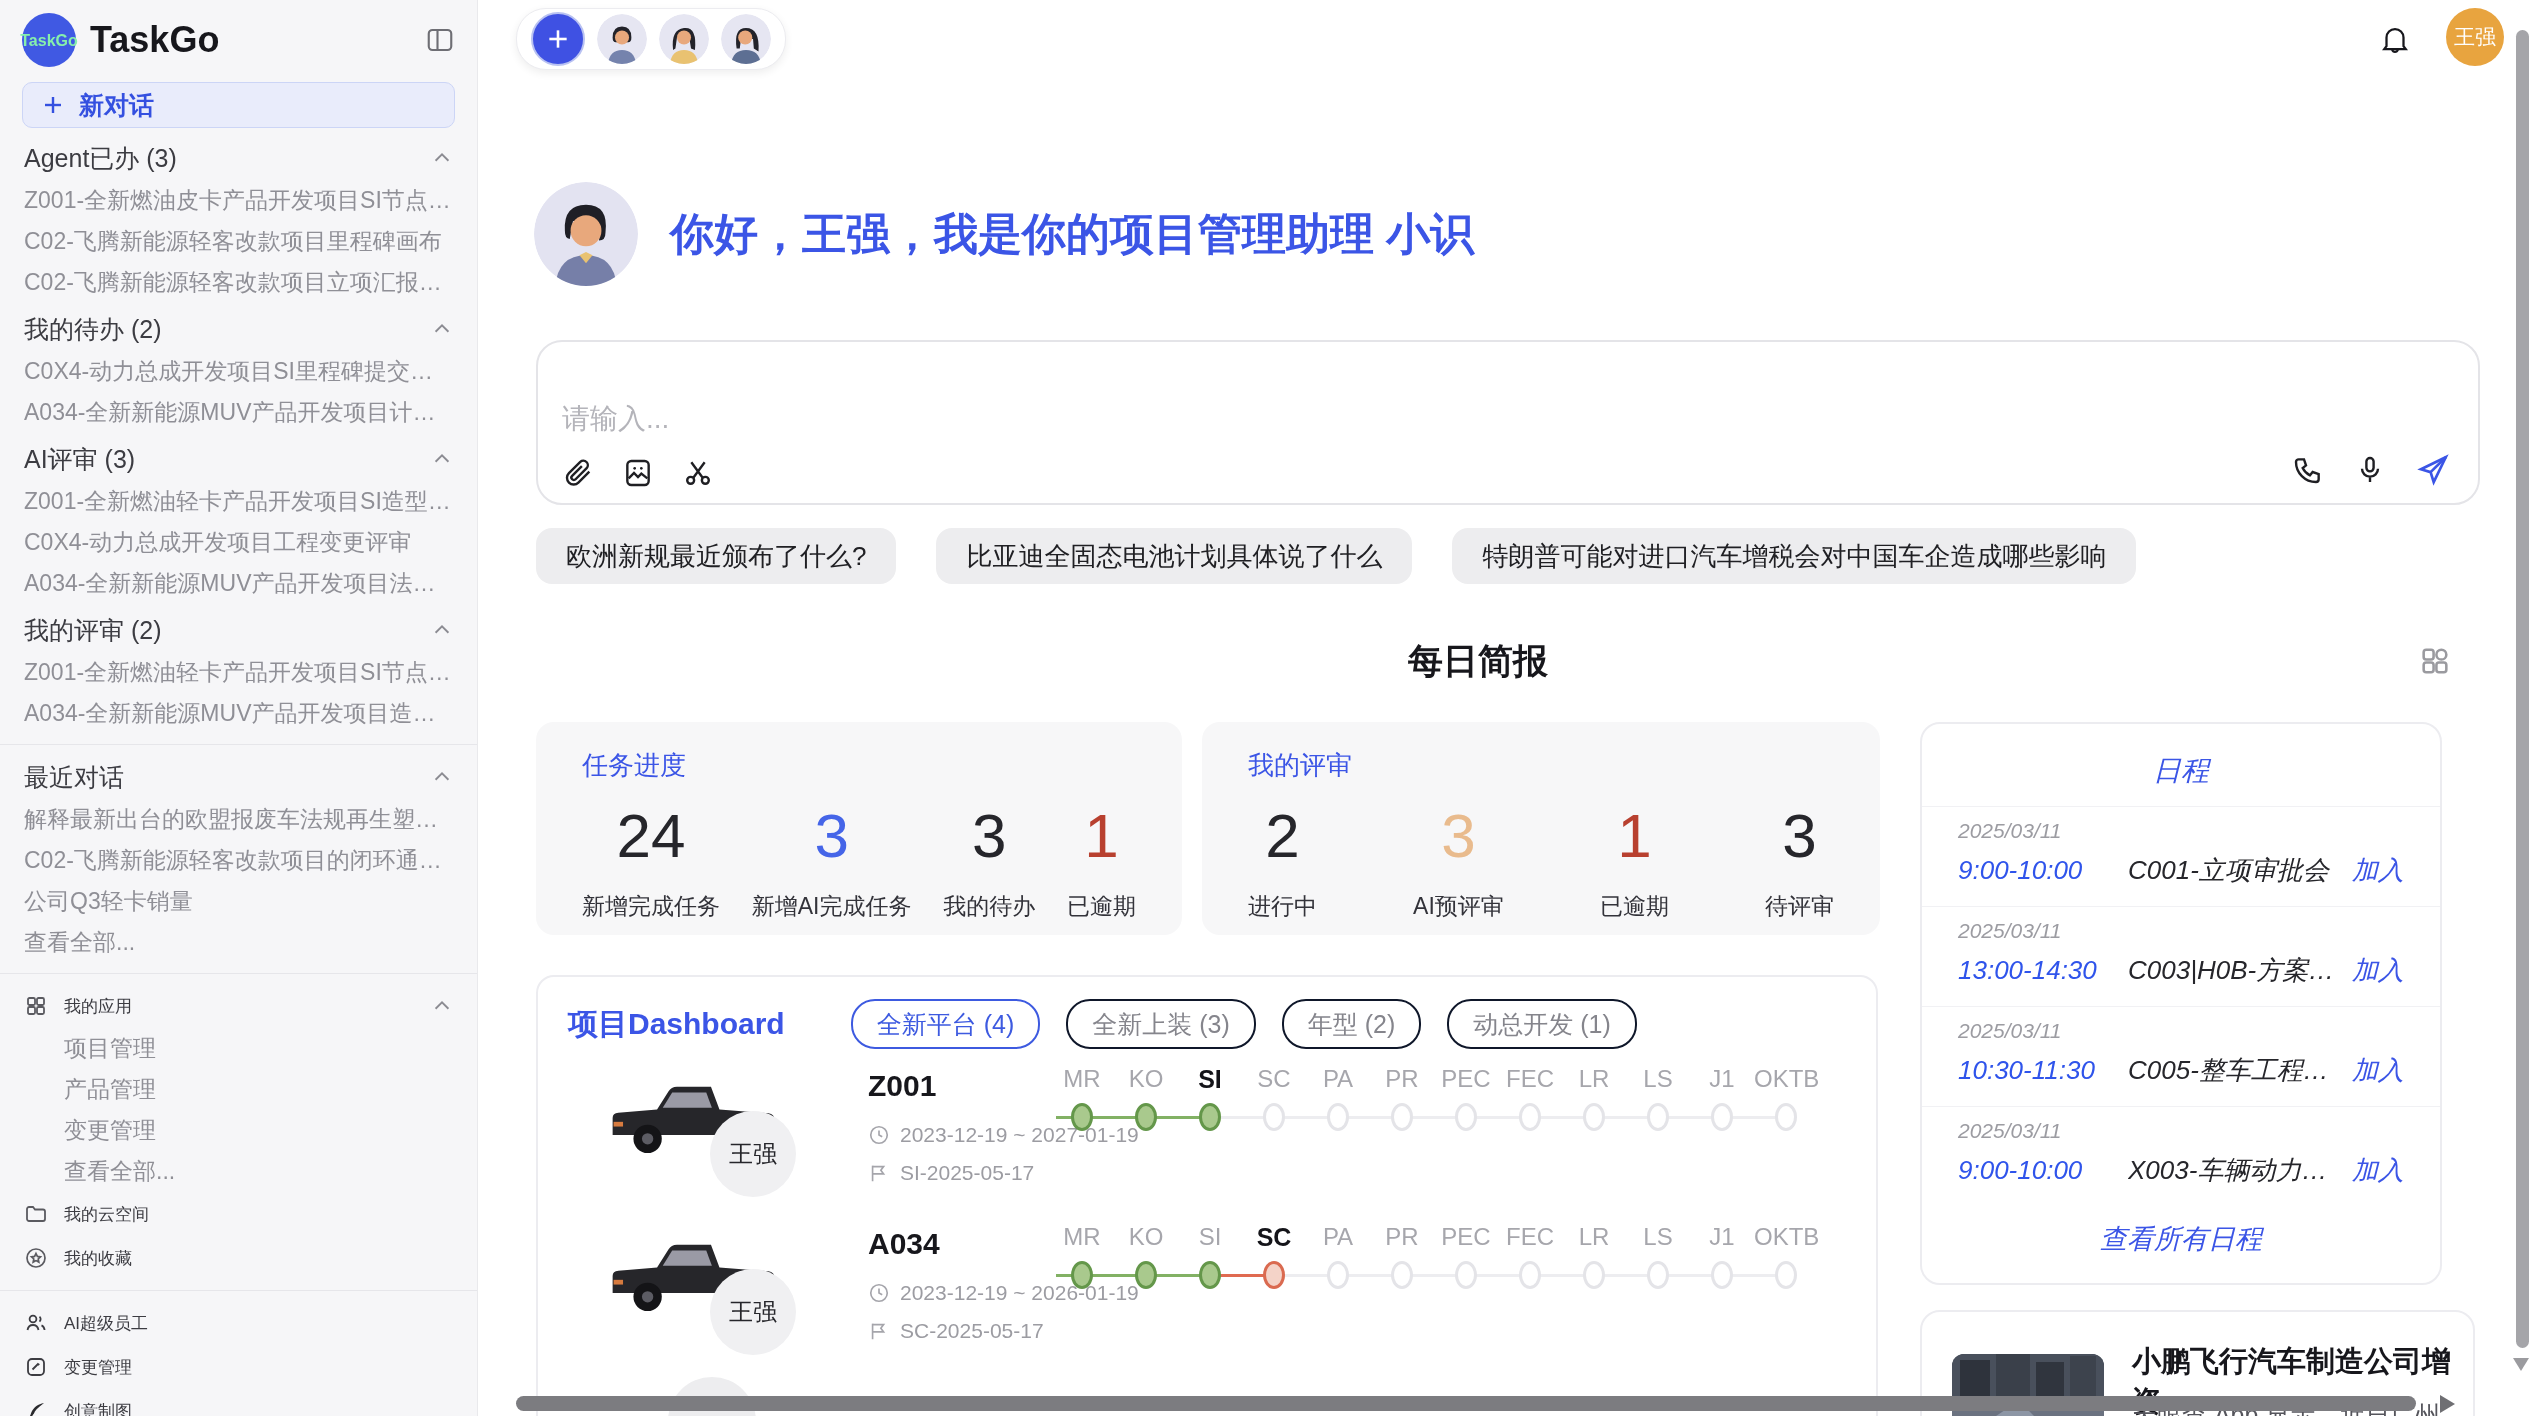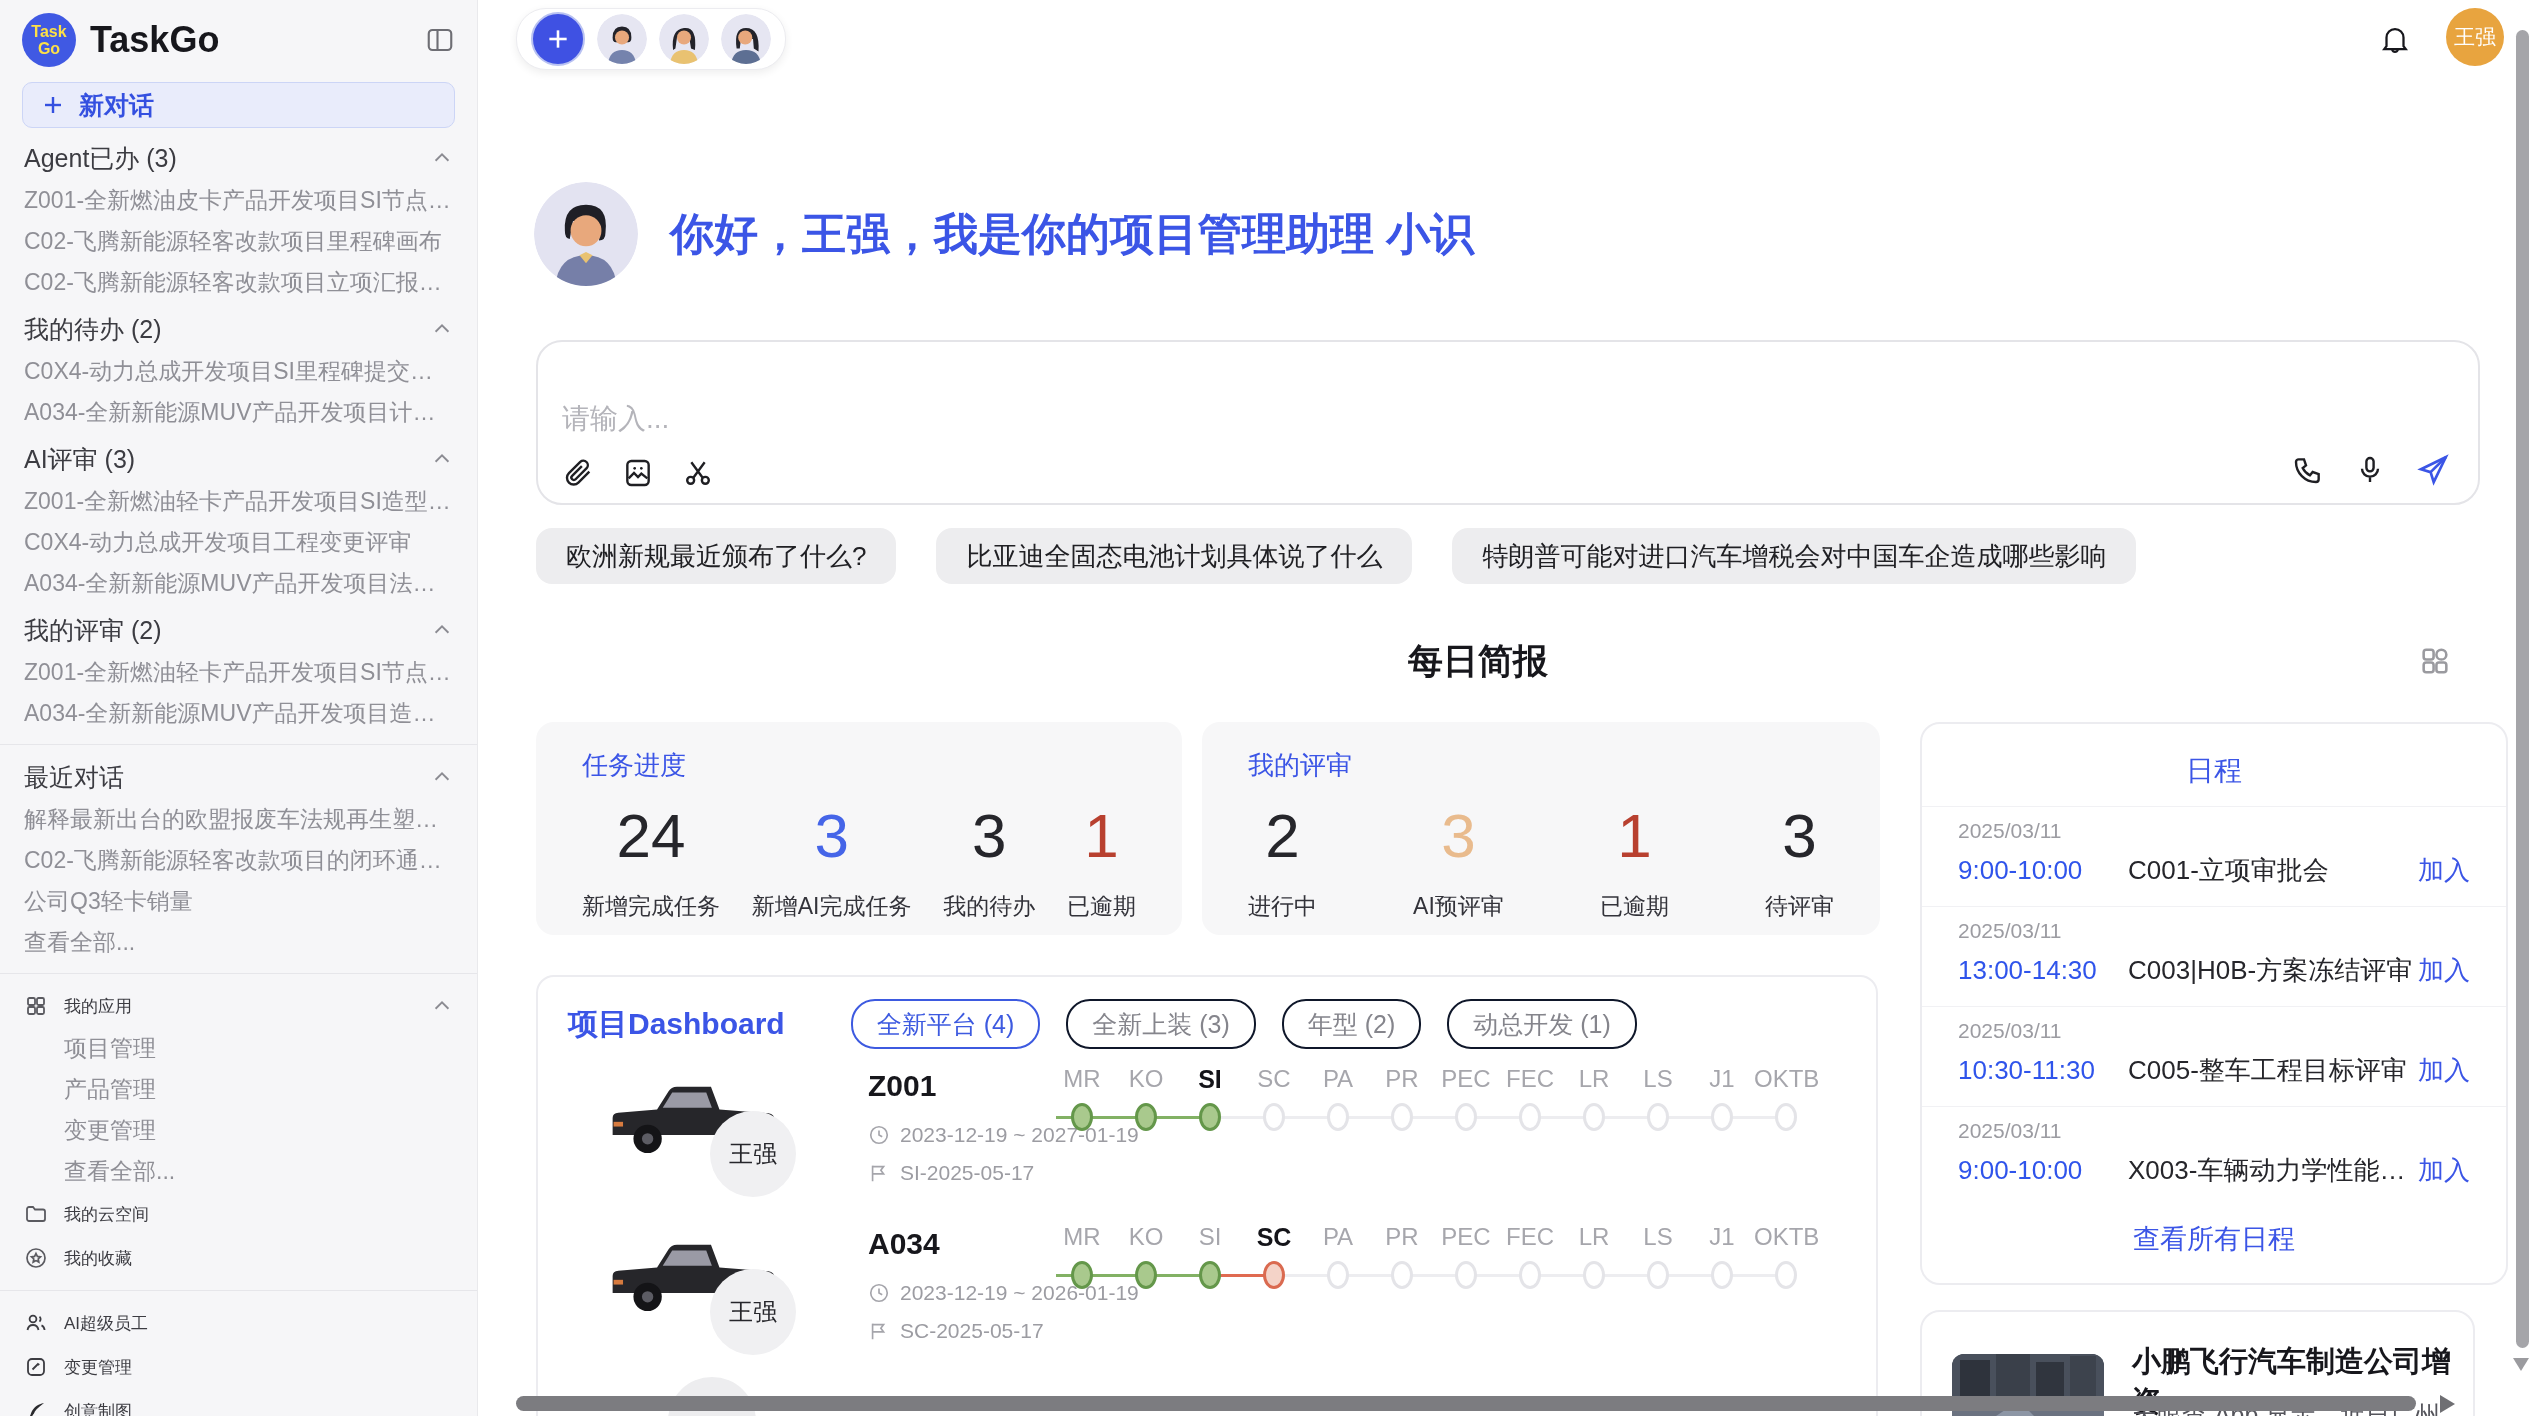--- a/index.html
+++ b/index.html
@@ -2,21 +2,21 @@
 <html><head>
 <meta charset="utf-8">
 <style>
   html,body{margin:0;padding:0;background:#fff;}
   #app{position:relative;width:2532px;height:1416px;overflow:hidden;background:#fff;
        font-family:"Liberation Sans","DejaVu Sans",sans-serif;color:#26262b;}
   svg{display:block}
   
   .side{position:absolute;left:0;top:0;bottom:0;width:478px;background:#f6f6f8;border-right:1px solid #e9e9ec;box-sizing:border-box;}
   .side-head{display:flex;align-items:center;height:72px;padding:8px 22px 0;gap:14px;box-sizing:border-box;}
-  .logo{width:54px;height:54px;border-radius:50%;background:#4059e3;color:#fde047;display:flex;flex-direction:column;align-items:center;justify-content:center;font-size:16px;line-height:17px;font-weight:700;}
+  .logo{width:54px;height:54px;border-radius:50%;background:#4059e3;color:#86efac;display:flex;flex-direction:row;align-items:center;justify-content:center;font-size:16px;line-height:17px;font-weight:700;}
   .app-title{font-size:36px;font-weight:700;color:#17171c;flex:1;}
   .new-chat{margin:10px 22px 8px;height:44px;border-radius:10px;background:#e9ecfb;border:1px solid #ccd5f6;color:#3450e0;font-size:25px;font-weight:700;display:flex;align-items:center;gap:14px;padding:0 18px;cursor:pointer;}
   .sec-h{display:flex;justify-content:space-between;align-items:center;height:44px;padding:0 24px;font-size:25px;color:#3c3c42;margin-top:4px;}
   .sec-item{height:41px;line-height:41px;padding:0 24px;font-size:23px;color:#8f8f96;white-space:nowrap;overflow:hidden;text-overflow:ellipsis;cursor:pointer;}
   .side-div{height:1px;background:#e6e6ea;margin:10px 0;}
   .side-row{display:flex;align-items:center;gap:16px;height:44px;padding:0 24px;font-size:17px;color:#3c3c42;cursor:pointer;}
   .sub-item{padding-left:64px;}
   
   .main{position:absolute;left:478px;top:0;right:0;bottom:0;background:#fff;}
   .top-pill{position:absolute;left:38px;top:8px;height:60px;border-radius:30px;background:#fff;border:1px solid #ececf0;box-shadow:0 3px 8px rgba(0,0,0,.07);display:flex;align-items:center;gap:12px;padding:0 14px;}
@@ -66,21 +66,21 @@
   .ms.first::before{left:6px;width:26px;}
   .ms.seg-g::before{background:#82b164;}
   .ms.seg-r::before{background:#e06a50;}
   .ms .lbl{font-size:24px;color:#a6a6ac;height:32px;}
   .ms.current .lbl{color:#141419;font-weight:700;font-size:25px;}
   .ms .nd{position:relative;z-index:1;width:22px;height:28px;border:3px solid #e4e4e8;background:#fff;border-radius:50%;margin:6px auto 0;box-sizing:border-box;}
   .ms.done .nd{background:#a9c98d;border-color:#64974a;}
   .ms.over .nd{background:#f4d3c8;border-color:#da6a50;}
   .p3-hint{position:absolute;left:130px;top:400px;width:88px;height:88px;border-radius:50%;background:#ededef;}
   
-  .sched{position:absolute;left:1442px;top:722px;width:588px;height:563px;border:2px solid #ececf0;border-radius:20px;background:#fff;box-sizing:border-box;display:flex;flex-direction:column;}
+  .sched{position:absolute;left:1442px;top:722px;width:522px;height:563px;border:2px solid #ececf0;border-radius:20px;background:#fff;box-sizing:border-box;display:flex;flex-direction:column;font-style:italic;}
   .sched-title{text-align:center;font-size:28px;color:#3b55e6;padding:28px 0 16px;}
   .sch-item{padding:12px 36px 18px;border-top:1px solid #f1f1f4;}
   .sch-item:first-of-type{border-top:none;}
   .sch-date{font-size:21px;color:#9c9ca2;margin-bottom:10px;}
   .sch-row{display:flex;align-items:center;}
   .sch-time{width:170px;font-size:26px;color:#2f54eb;}
   .sch-title{flex:1;font-size:26px;color:#26262b;white-space:nowrap;overflow:hidden;text-overflow:ellipsis;}
   .sch-join{font-size:26px;color:#3b55e6;cursor:pointer;}
   .sched-all{margin-top:auto;text-align:center;font-size:27px;color:#3b55e6;padding-bottom:26px;cursor:pointer;}
   

